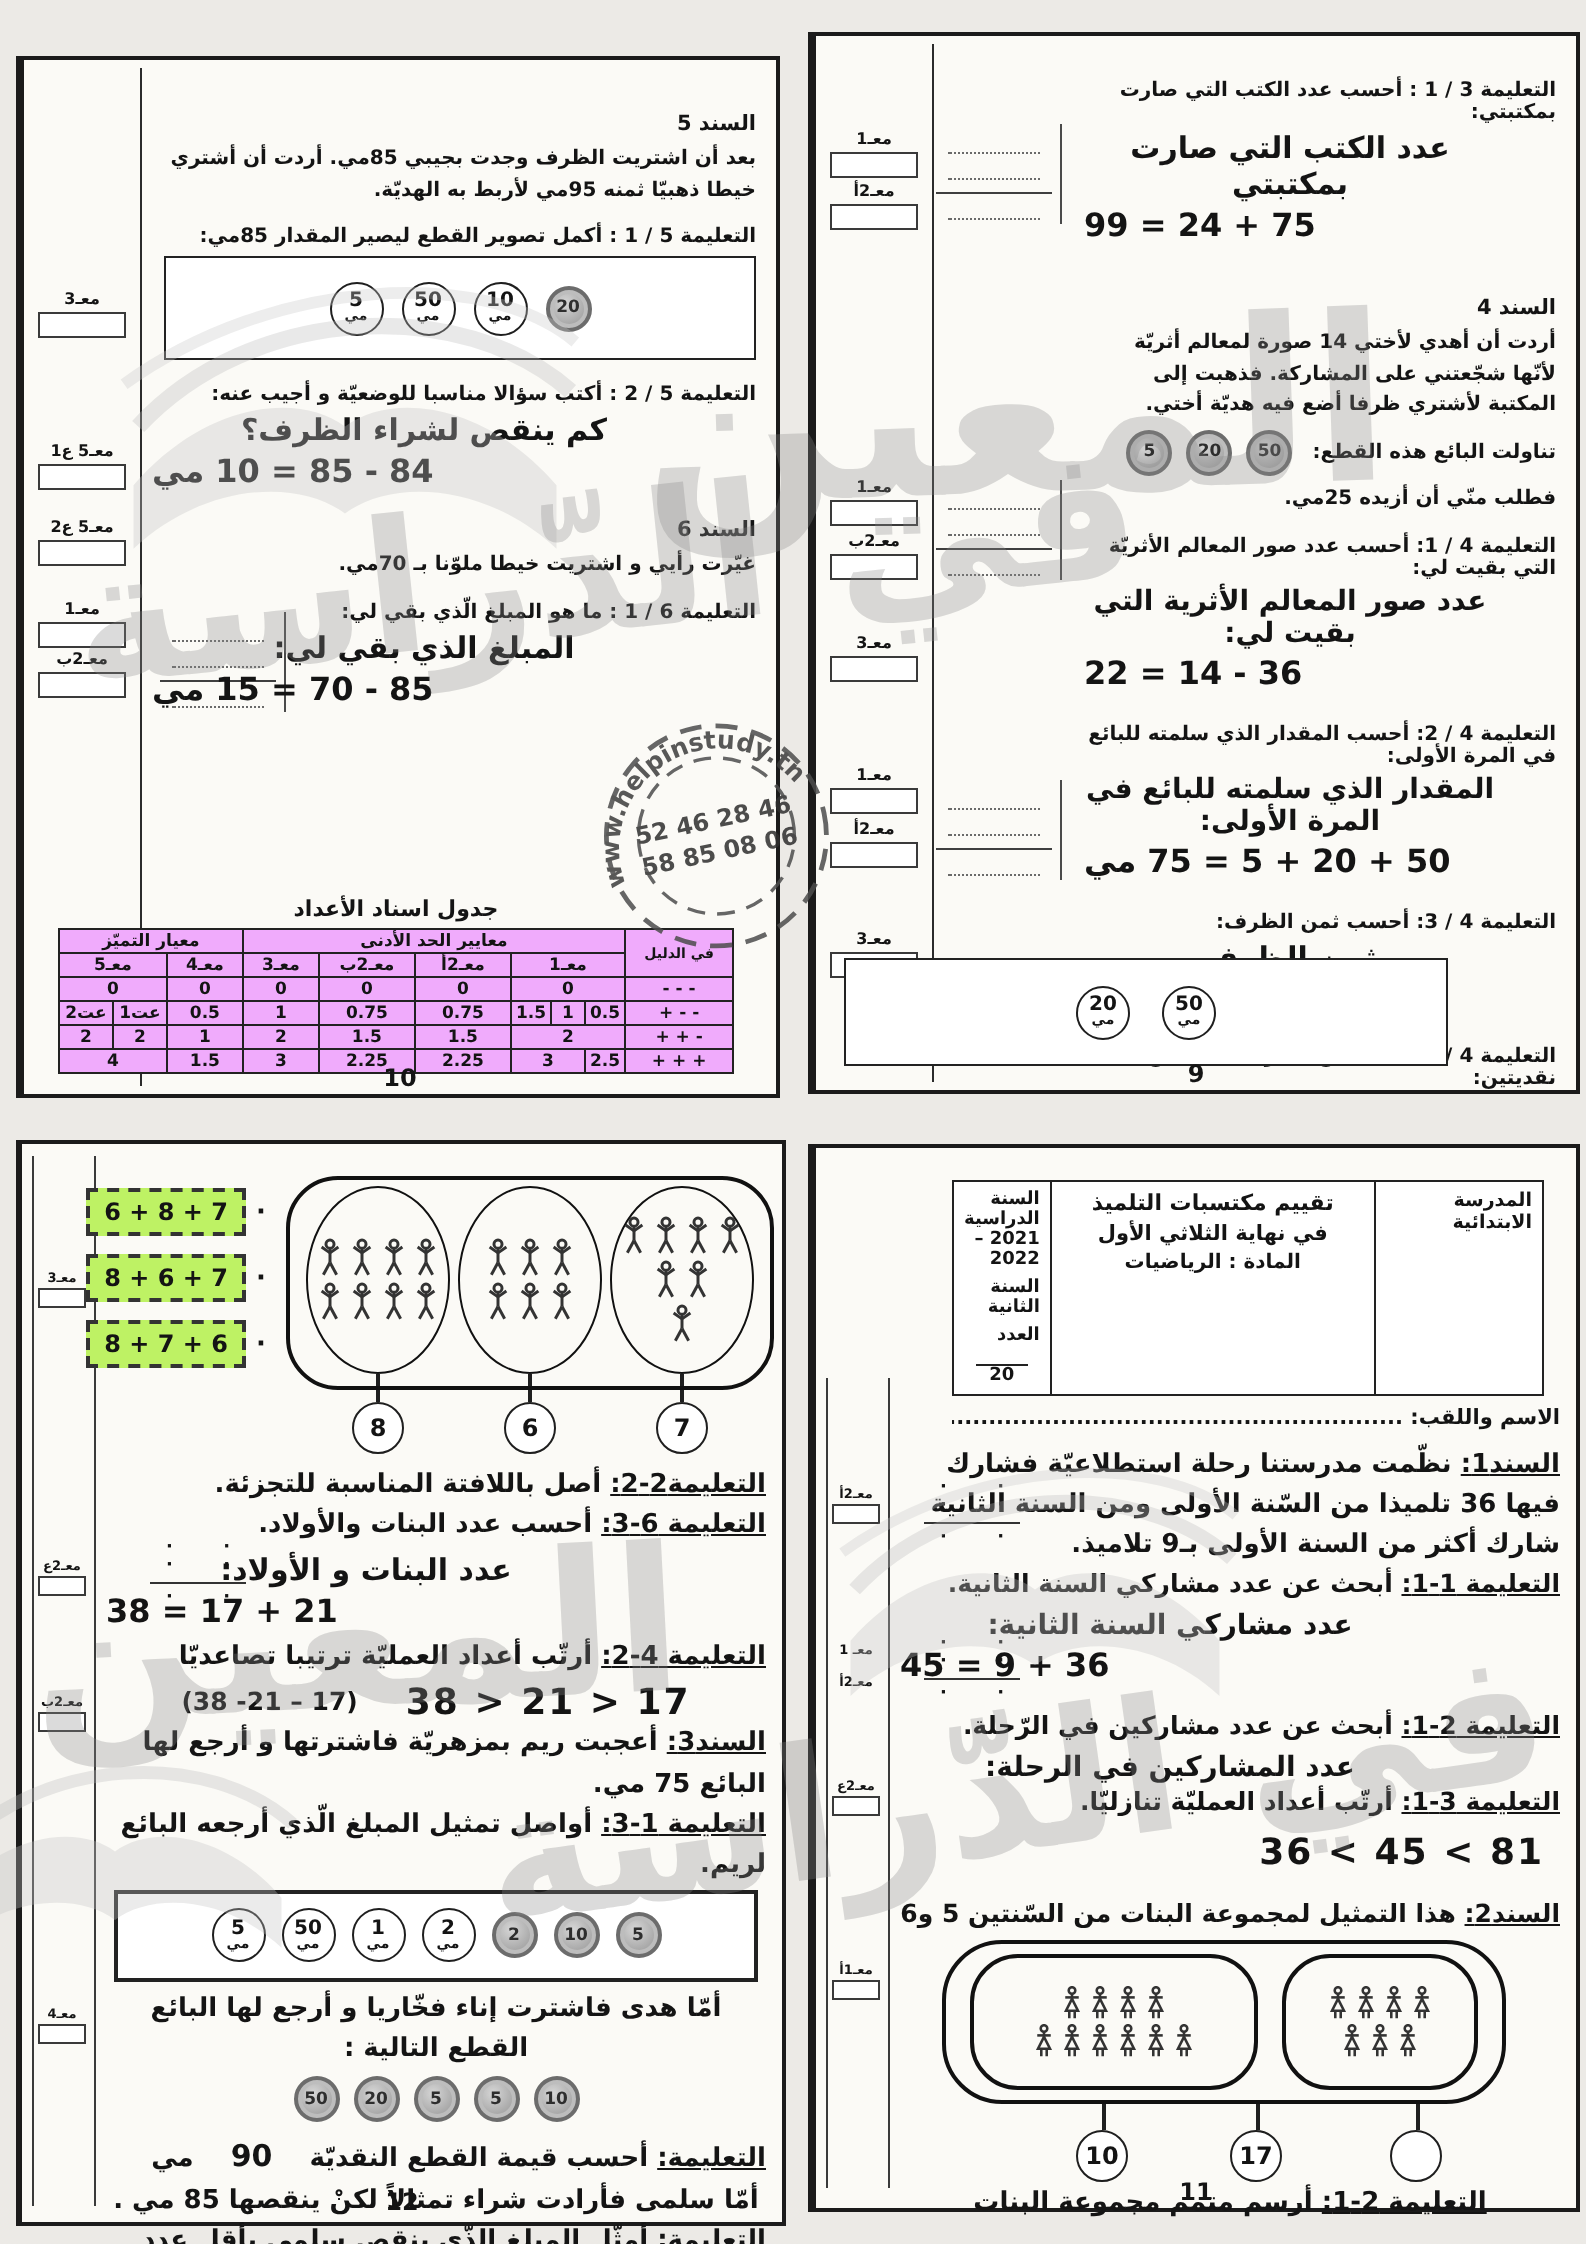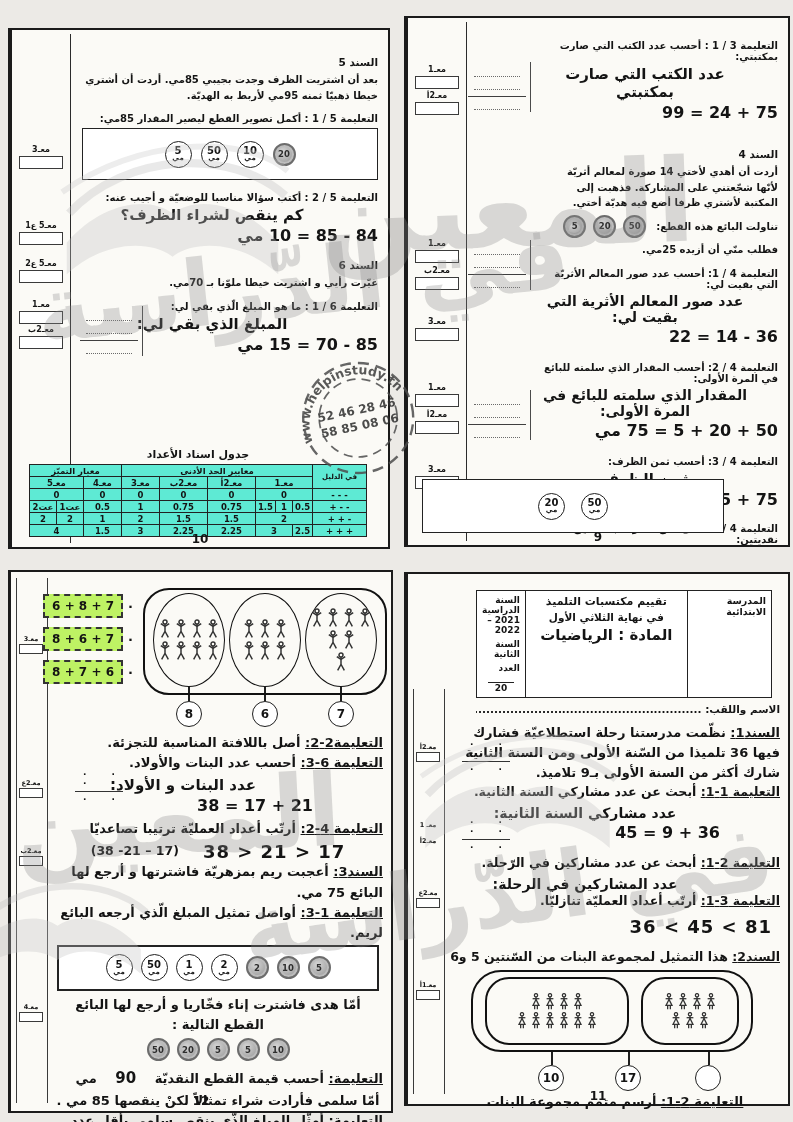--- a/index.html
+++ b/index.html
@@ -22,21 +22,21 @@
   .p12 .mcol2{top:6px;bottom:8px}
   .mi2{position:absolute;left:8px;width:24px;text-align:center;font-size:6.5px;font-weight:bold;line-height:1.1}
   .mi2 .mbox{display:block;border:1px solid #3a3a3a;height:8px;margin-top:1px;background:#fff}
   
   .content{position:absolute;top:8px;right:10px;left:64px}
   .p11 .content,.p12 .content{left:42px;right:8px}
   .ins{font-size:10px;font-weight:bold;margin:10px 0 2px}
   .par{font-size:10px;font-weight:bold;line-height:1.55;margin:4px 0}
   .snd{font-size:10.5px;font-weight:bold;margin:12px 0 4px}
   .hw{font-size:15px;font-weight:bold;text-align:center;margin:3px 30px 0 0}
-  .eq{font-size:16px;font-weight:bold;text-align:right;margin:2px 0 0}
+  .eq{font-size:16px;font-weight:bold;text-align:left;margin:2px 0 0}
   .eq.big{font-size:18px;letter-spacing:1px}
   .ltr{direction:ltr;unicode-bidi:isolate}
   .tl{text-decoration:underline}
   .b12{font-size:12.5px;font-weight:bold;line-height:1.5}
   .b13{font-size:13px;font-weight:bold;line-height:1.55}
   
   .work{position:absolute;border-right:1.3px solid #4a4a4a;padding:2px 10px 2px 0}
   .work .dl{display:block;height:12px;border-bottom:1.4px dotted #6a6a6a;width:46px}
   .work .sl{display:block;height:6px;border-bottom:1.3px solid #3f3f3f;width:58px;margin-right:-6px}
   .wd{position:absolute;width:48px;font-weight:bold}
@@ -72,29 +72,29 @@
   .outer{position:absolute;left:21px;width:282px;top:0;height:82px;border:2.6px solid #111;border-radius:30px;display:flex;direction:rtl;gap:12px;padding:5px 12px;box-sizing:border-box}
   .sub{border:2px solid #111;border-radius:24px;display:flex;align-items:center;justify-content:center}
   .vline{position:absolute;width:1.6px;background:#1f1f1f;top:82px;height:13px}
   .vc{position:absolute;top:95px}
   
   .hdr{display:flex;direction:rtl;border:1.6px solid #222;background:#fff}
   .hdr>div{border-left:1.4px solid #222;padding:4px 5px;box-sizing:border-box}
   .hdr>div:last-child{border-left:none}
   .hcell1{width:92px;font-size:9.5px;font-weight:bold}
   .hcell2{width:178px;text-align:center;font-weight:bold}
-  .hcell2 .l1{font-size:11px}.hcell2 .l2{font-size:10.5px;margin-top:3px}.hcell2 .l3{font-size:15px;margin-top:3px}
+  .hcell2 .l1{font-size:11px}.hcell2 .l2{font-size:10.5px;margin-top:3px}.hcell2 .l3{font-size:10px;margin-top:3px}
   .hcell3{flex:1;font-size:9px;font-weight:bold}
   .frac{display:inline-block;text-align:center;vertical-align:middle;margin-right:6px}
   .frac .bar{display:block;width:26px;height:9px;border-bottom:1.2px solid #222}
   .frac .den{font-size:9px;font-weight:bold}
   .nameline{font-size:10.5px;font-weight:bold;margin-top:5px;white-space:nowrap;overflow:hidden}
   
   .ttl{font-size:11px;font-weight:bold;text-align:center;margin:6px 0 3px}
-  table.stbl{border-collapse:collapse;direction:rtl;font-size:8.5px;font-weight:bold;margin:0 auto;background:#5eead4}
+  table.stbl{border-collapse:collapse;direction:rtl;font-size:8.5px;font-weight:bold;margin:0 auto;background:#f0abfc}
   table.stbl td{border:1.1px solid #222;text-align:center;padding:0 2px;height:11px}
   
   .wm{position:absolute;z-index:50;font-weight:bold;color:#8a8a8a;opacity:.30;pointer-events:none;white-space:nowrap;direction:rtl}
   .book{position:absolute;z-index:49;opacity:.33;pointer-events:none}
   .stamp{position:absolute;z-index:60;pointer-events:none;transform:rotate(-12deg);opacity:.85}
 </style>
 </head>
 <body>
 
 <div class="canvas">

